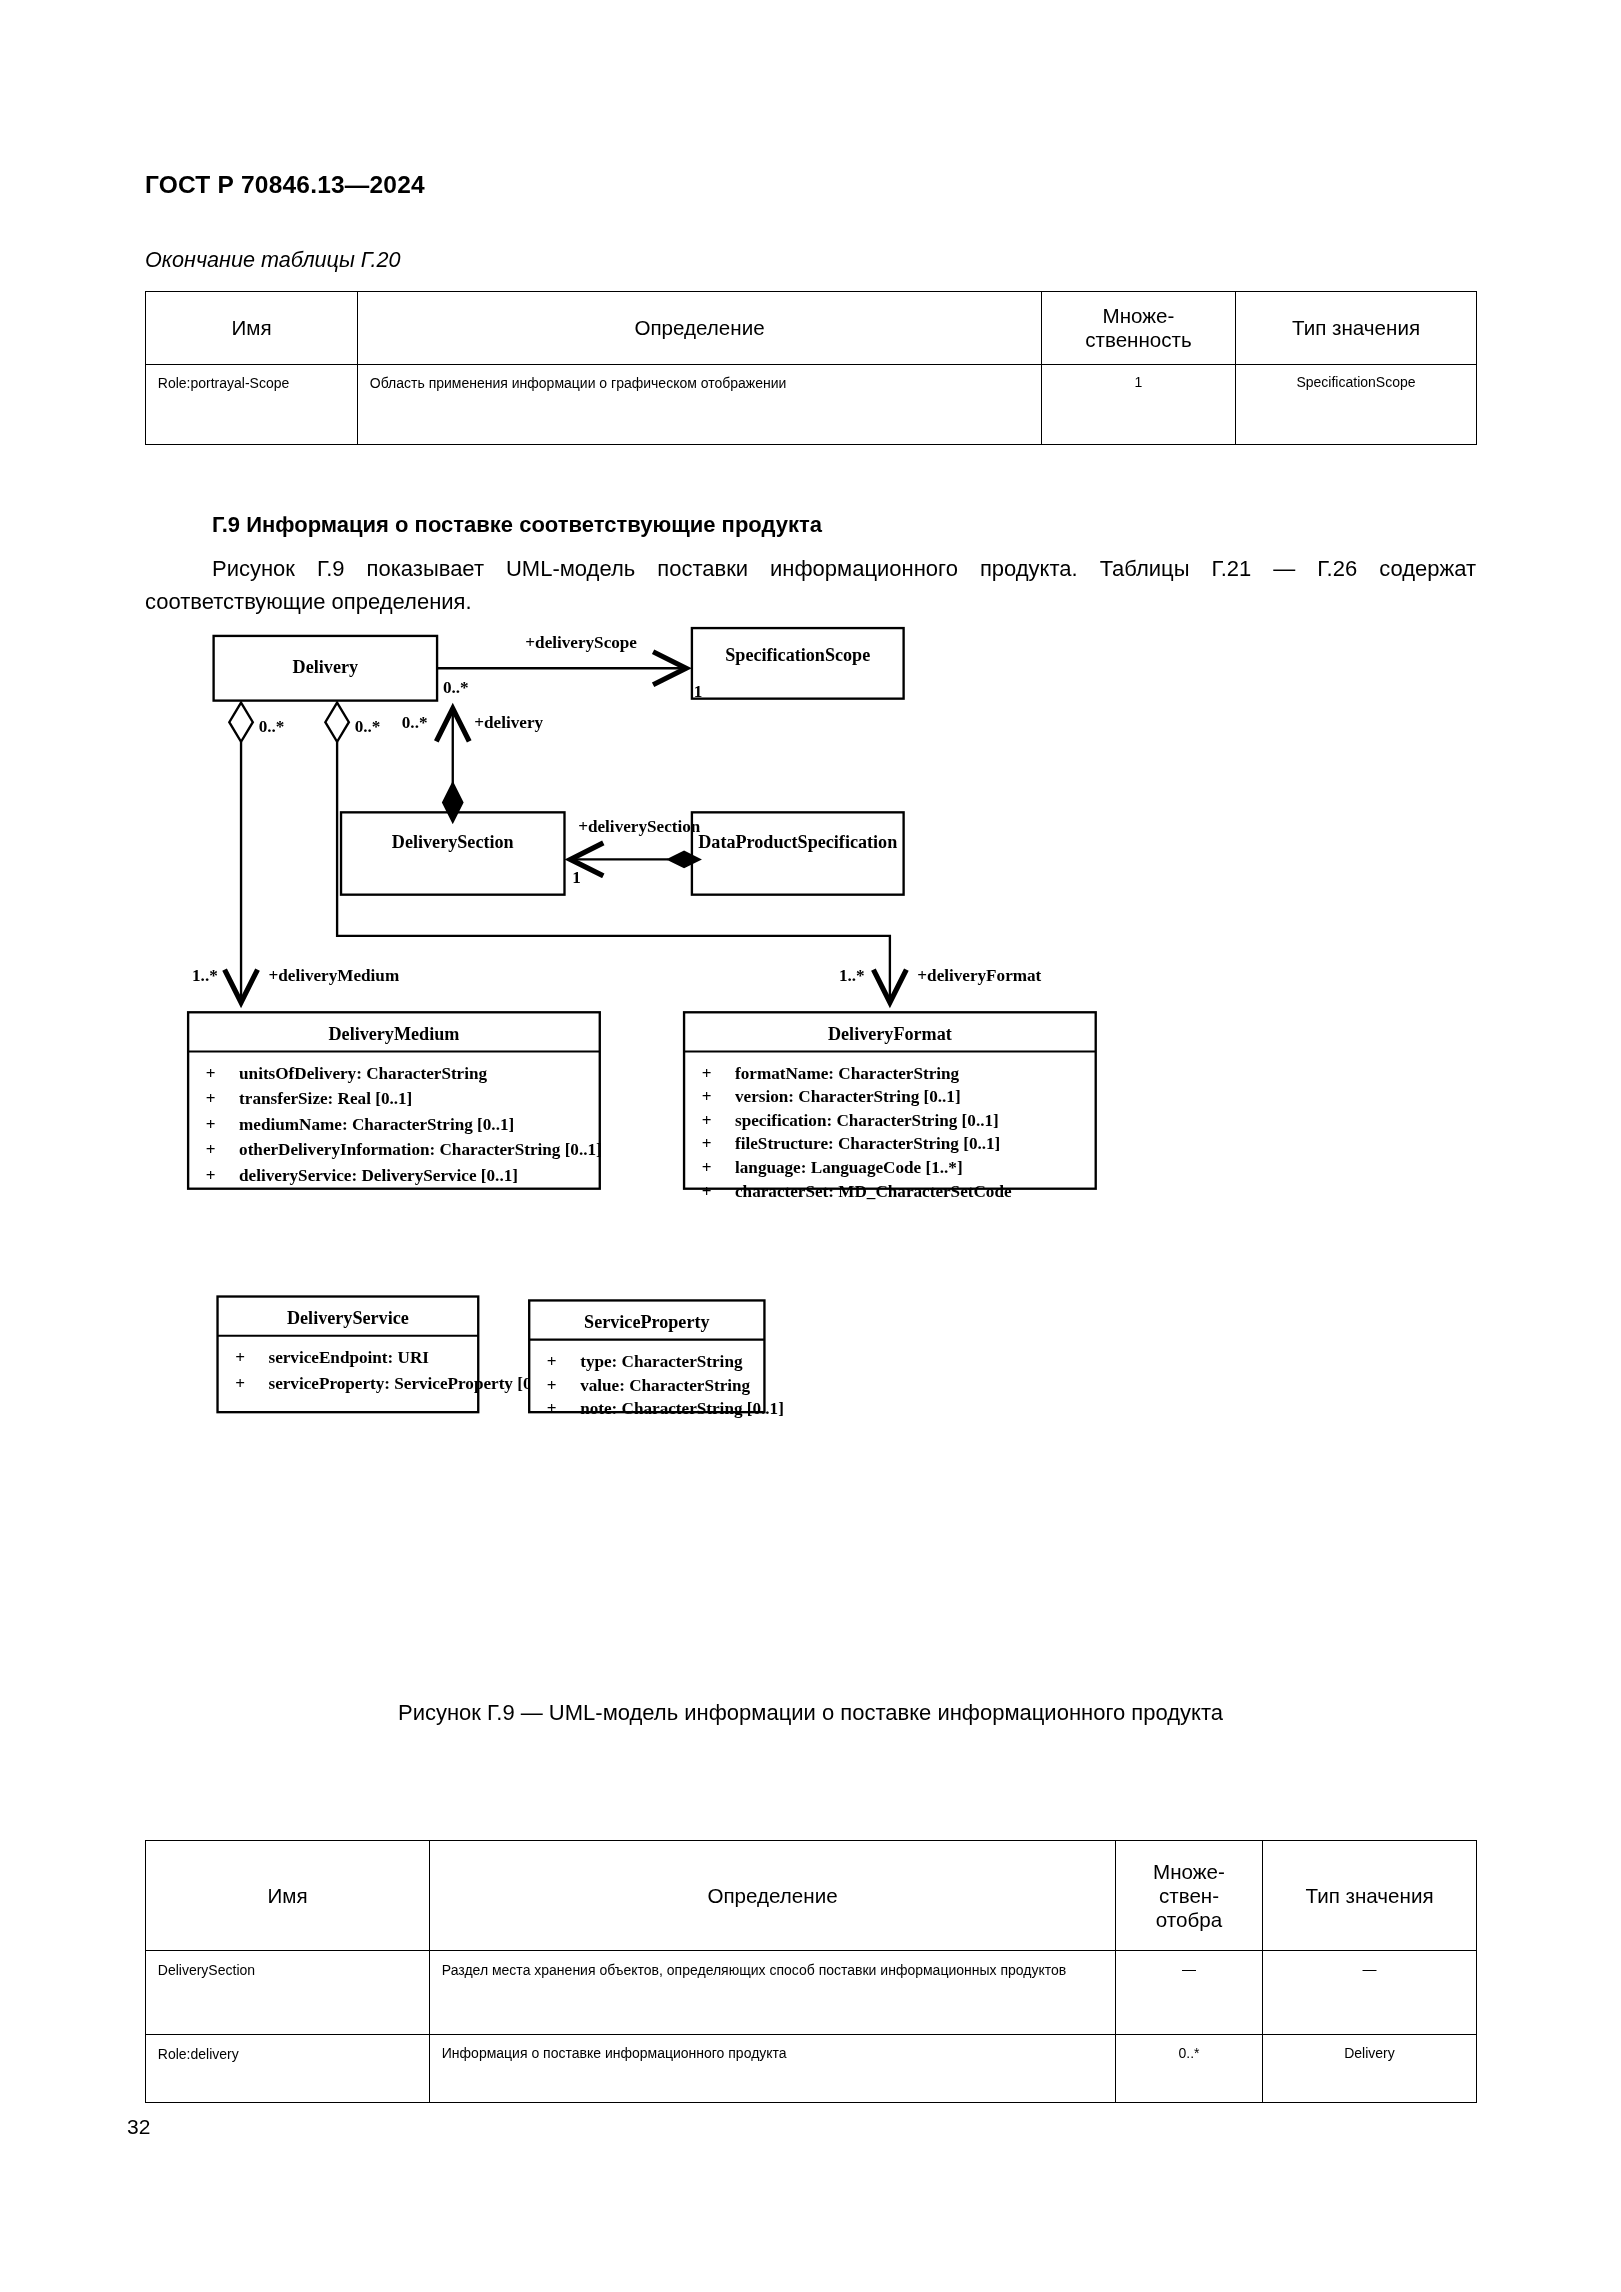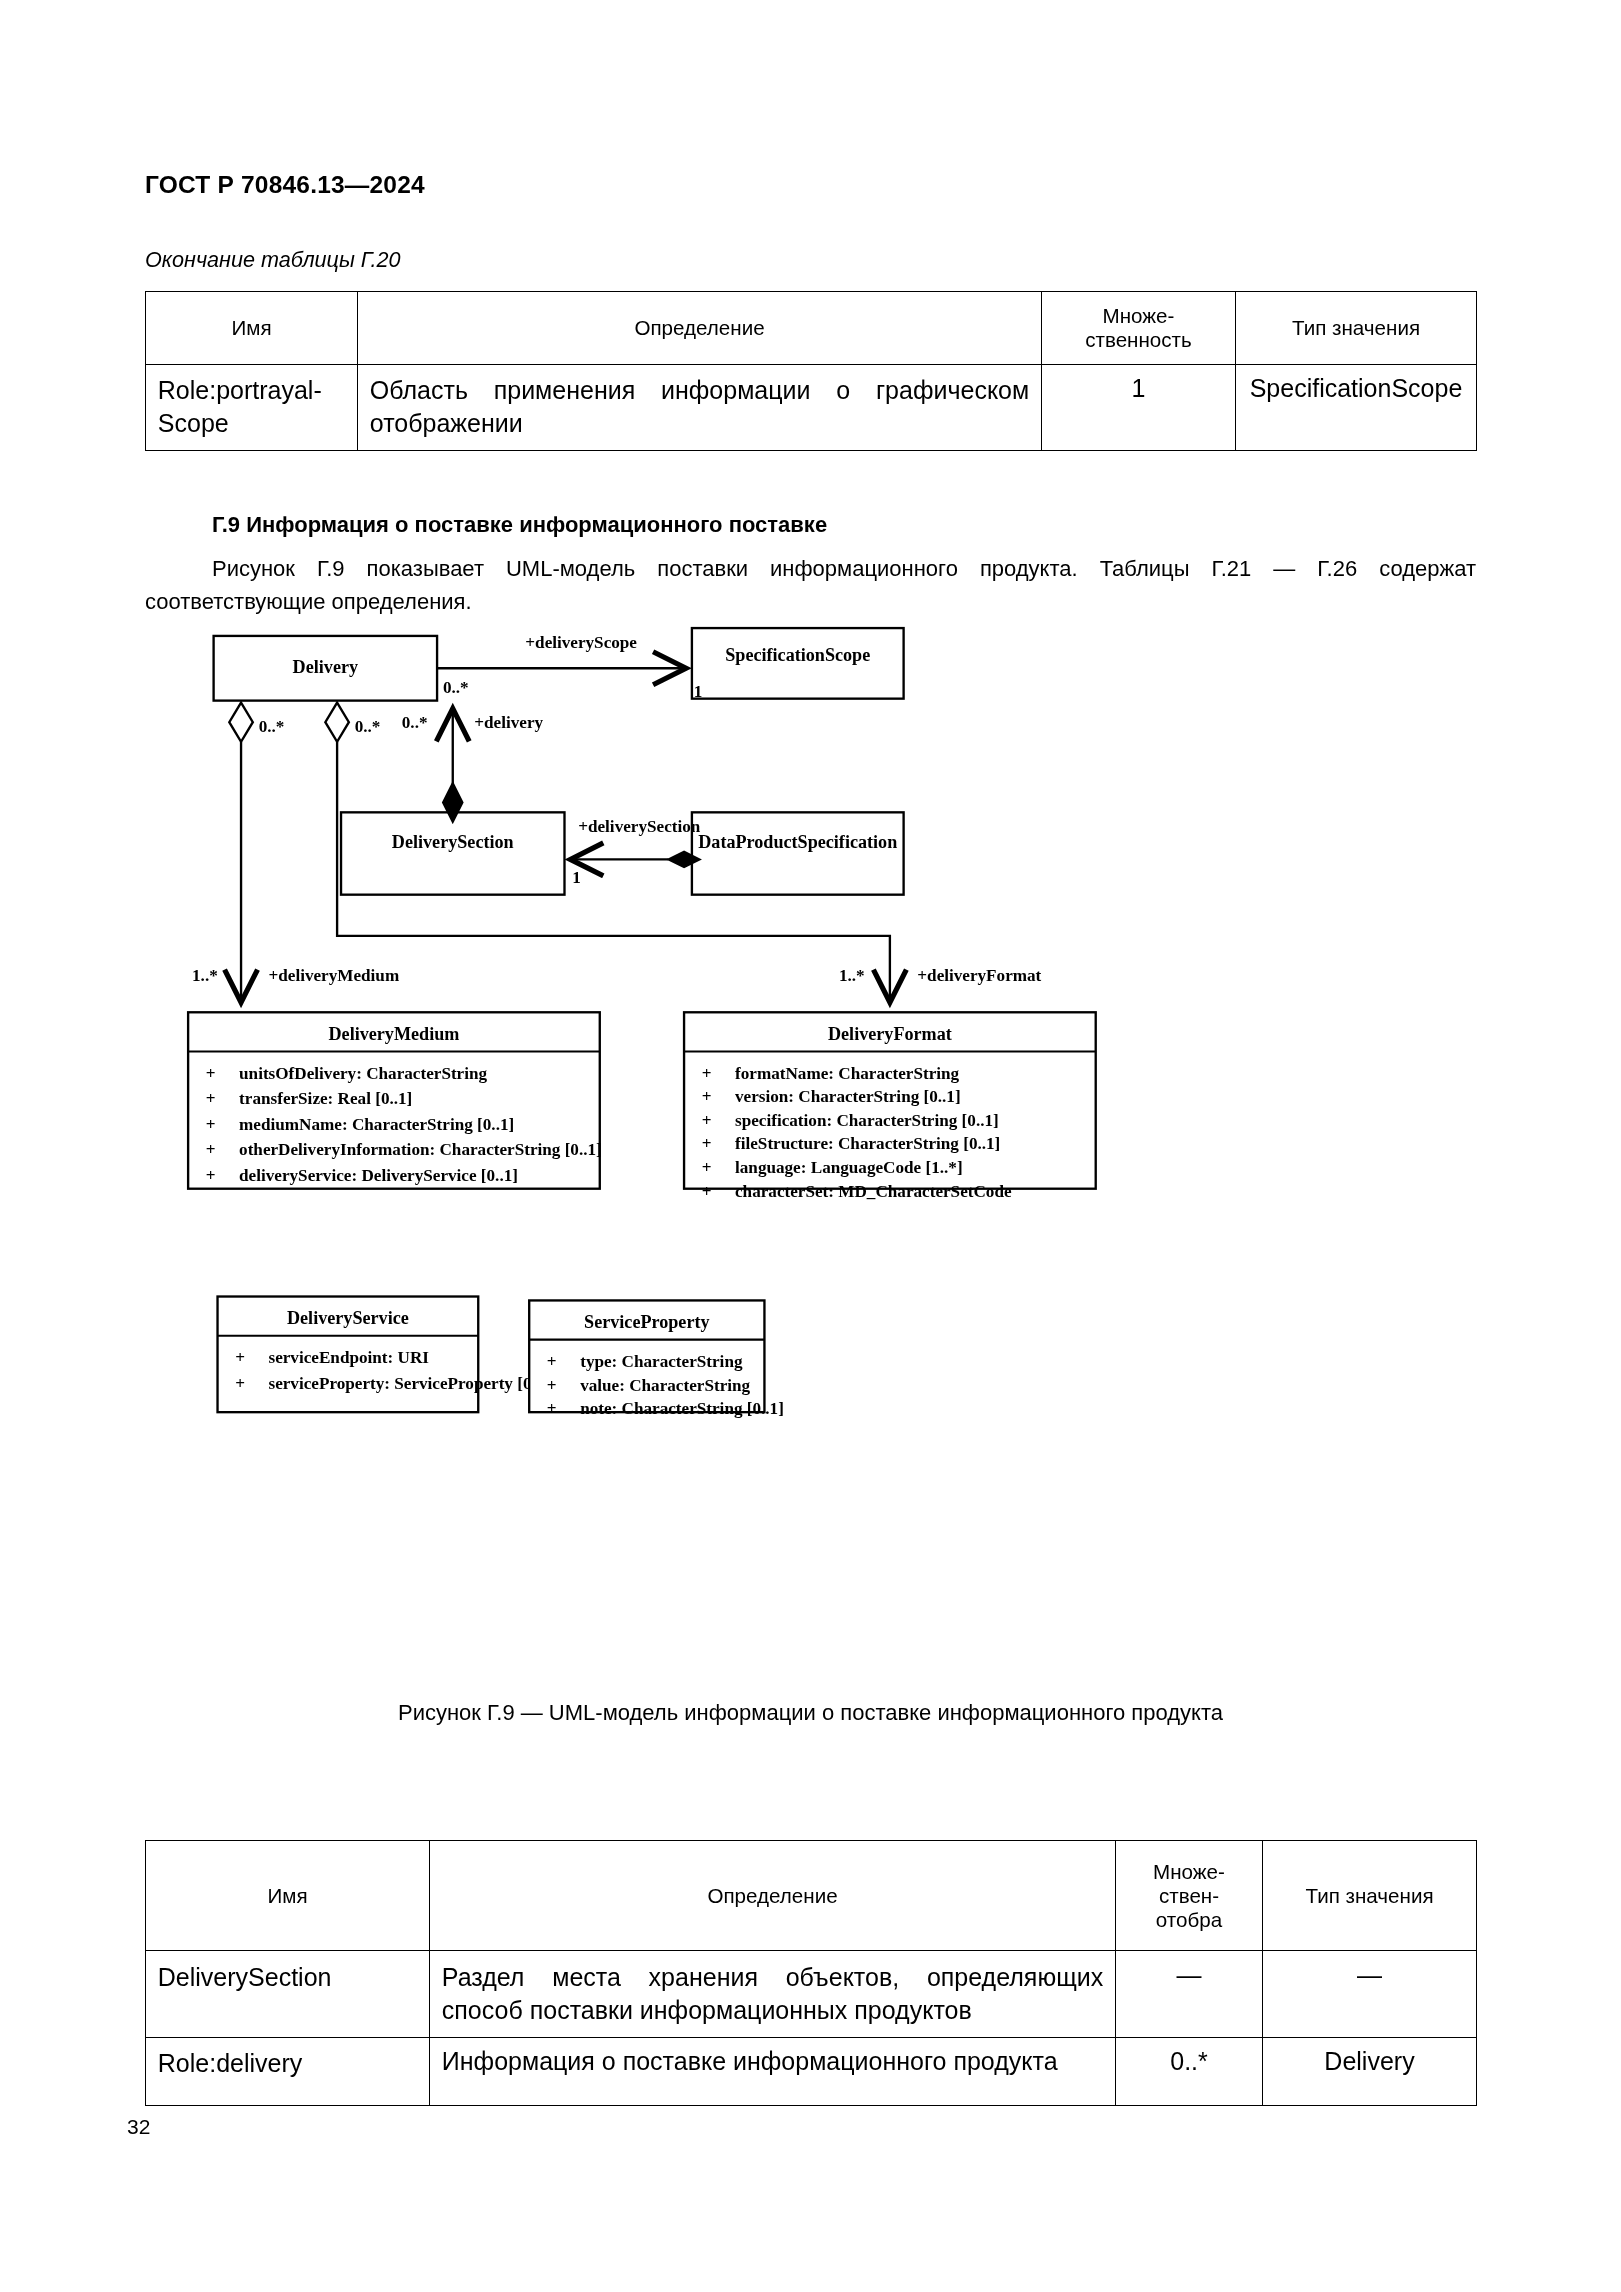--- a/index.html
+++ b/index.html
@@ -3,21 +3,21 @@
 <meta charset="utf-8">
 <style>
   html,body{margin:0;padding:0;background:#ffffff;}
   body{width:1621px;height:2293px;position:relative;font-family:"Liberation Sans",sans-serif;color:#000;}
   .page{position:absolute;left:0;top:0;width:1621px;height:2293px;margin-top:24px;}
 
   .hdr{position:absolute;left:145px;top:147px;font-size:24.5px;font-weight:bold;letter-spacing:0.2px;}
   .contin{position:absolute;left:145px;top:223px;font-size:21.6px;font-style:italic;}
 
   table.gost{border-collapse:collapse;position:absolute;table-layout:fixed;}
-  table.gost td,table.gost th{border:1.6px solid #000;font-weight:normal;font-size:25px;vertical-align:top;padding:9.8px 11.8px;}
+  table.gost td,table.gost th{border:1.6px solid #000;font-weight:normal;font-size:14px;vertical-align:top;padding:9.8px 11.8px;}
   table.gost th{text-align:center;vertical-align:middle;font-size:20.6px;padding:11.8px 5.9px;}
   td.ctr{text-align:center;vertical-align:middle;}
   td.just{text-align:justify;text-align-last:left;line-height:1.32;}
   .nm{line-height:1.32;}
 
   
   #tbl-g20{left:145px;top:267px;width:1331px;}
   
   #tbl-g21{left:145px;top:1816px;width:1331px;}
 
@@ -66,21 +66,21 @@
     <tbody>
       <tr style="height:80px">
         <td class="nm">Role:portrayal-Scope</td>
         <td class="just">Область применения информации о графическом отобра­жении</td>
         <td class="ctr">1</td>
         <td class="ctr">SpecificationScope</td>
       </tr>
     </tbody>
   </table>
 
-  <div class="sect-h">Г.9 Информация о поставке информационного поставке</div>
+  <div class="sect-h">Г.9 Информация о поставке соответствующие продукта</div>
   <div class="para">Рисунок Г.9 показывает UML-модель поставки информационного продукта. Таблицы Г.21 — Г.26 содержат соответствующие определения.</div>
 
   <svg id="uml" width="1331" height="1059" viewBox="0 0 1358 1080">
     <defs>
       <marker id="openArrow" markerWidth="22" markerHeight="22" refX="16" refY="8" orient="auto">
         <path d="M2,1 L16,8 L2,15" fill="none" stroke="#000" stroke-width="2.2"></path>
       </marker>
       <marker id="openArrowDown" markerWidth="22" markerHeight="22" refX="16" refY="8" orient="auto">
         <path d="M2,1 L16,8 L2,15" fill="none" stroke="#000" stroke-width="2.2"></path>
       </marker>

